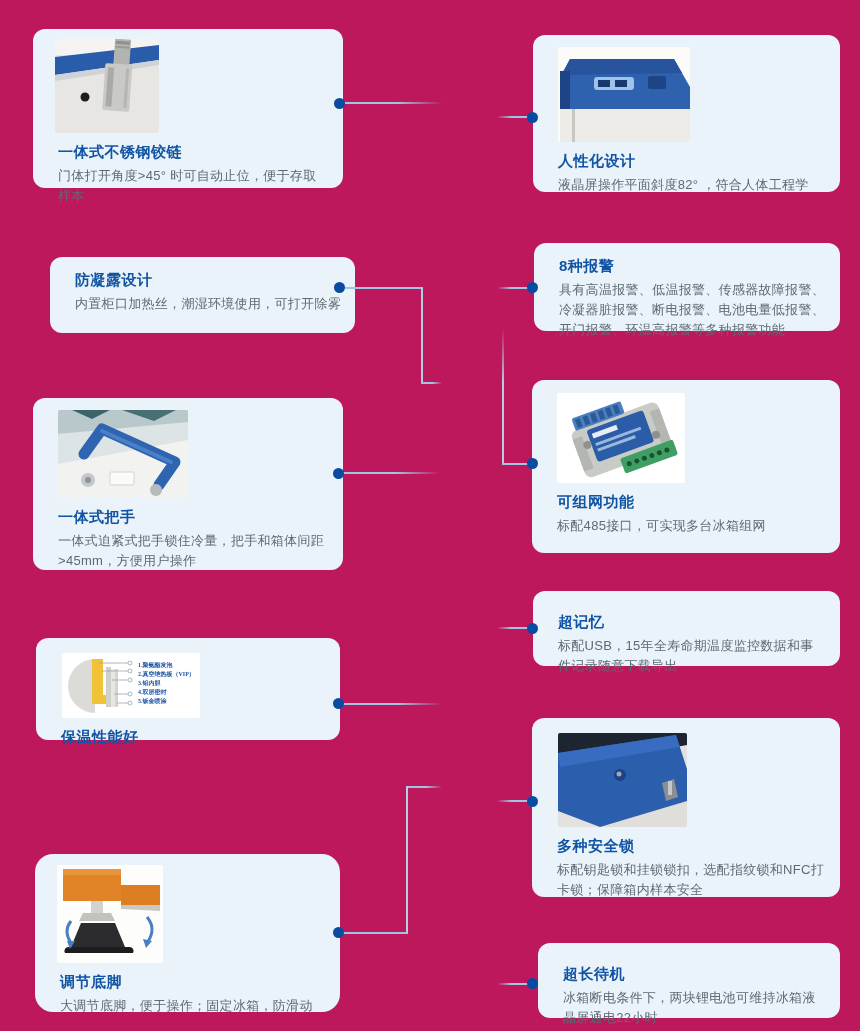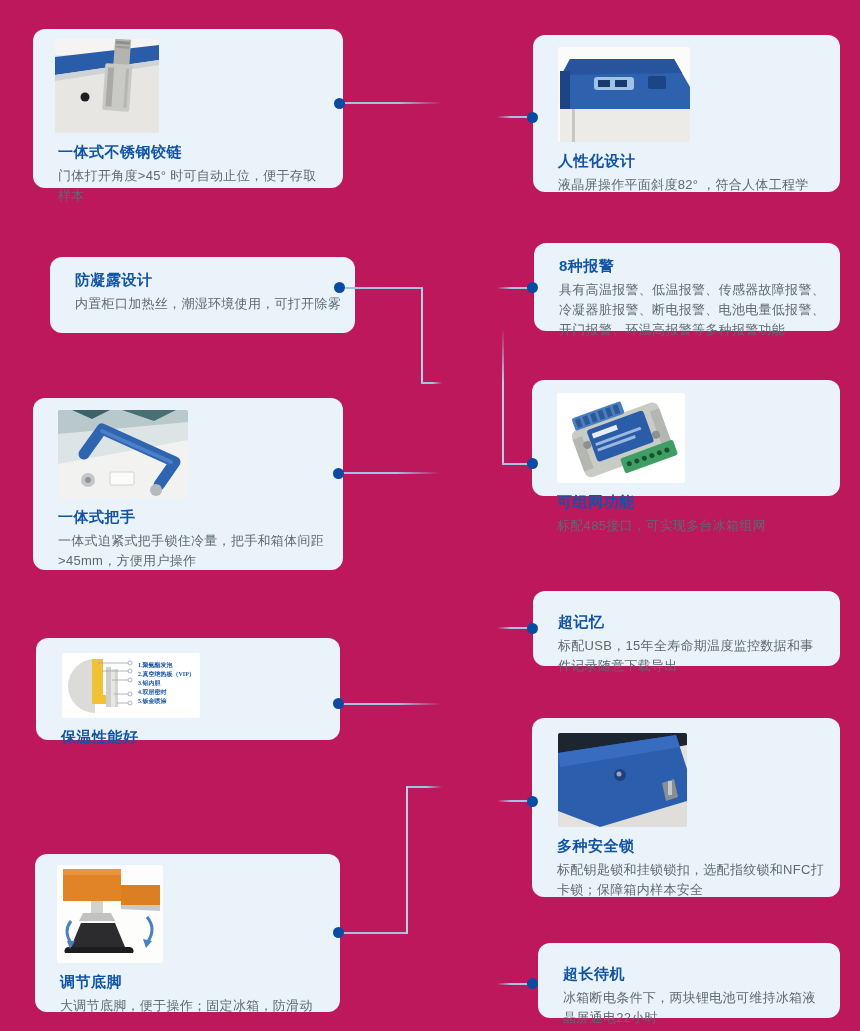--- a/index.html
+++ b/index.html
@@ -10,25 +10,25 @@
   .title{font-size:15px;font-weight:bold;color:#1254a4;margin:10px 16px 0 25px;letter-spacing:.5px;}
   .desc{font-size:13px;color:#5d6a72;line-height:1.55;margin:4px 14px 0 25px;letter-spacing:.3px;}
   .photo{display:block;border-radius:2px;}
 
   
   #card-l1{left:33px;top:29px;width:310px;height:159px;}
   #card-r1{left:533px;top:35px;width:307px;height:157px;}
   #card-l2{left:50px;top:257px;width:305px;height:76px;}
   #card-r2{left:534px;top:243px;width:306px;height:88px;}
   #card-l3{left:33px;top:398px;width:310px;height:172px;}
-  #card-r3{left:532px;top:380px;width:308px;height:116px;}
+  #card-r3{left:532px;top:380px;width:308px;height:173px;}
   #card-r4{left:533px;top:591px;width:307px;height:75px;}
   #card-l4{left:36px;top:638px;width:304px;height:102px;font-family:Liberation Serif, serif;}
   #card-r5{left:532px;top:718px;width:308px;height:179px;}
-  #card-l5{left:35px;top:854px;width:305px;height:158px;}
+  #card-l5{left:35px;top:854px;width:305px;height:158px;border-radius:18px;}
   #card-r6{left:538px;top:943px;width:302px;height:75px;}
 
   #card-l1 .photo{margin:10px 0 0 22px;}
   #card-r1 .photo{margin:12px 0 0 25px;}
   #card-l3 .photo{margin:12px 0 0 25px;}
   #card-r3 .photo{margin:13px 0 0 25px;}
   #card-l4 .photo{margin:15px 0 0 26px;}
   #card-r5 .photo{margin:15px 0 0 26px;}
   #card-l5 .photo{margin:11px 0 0 22px;}
   #card-l2 .title,#card-r2 .title{margin-top:14px;}

